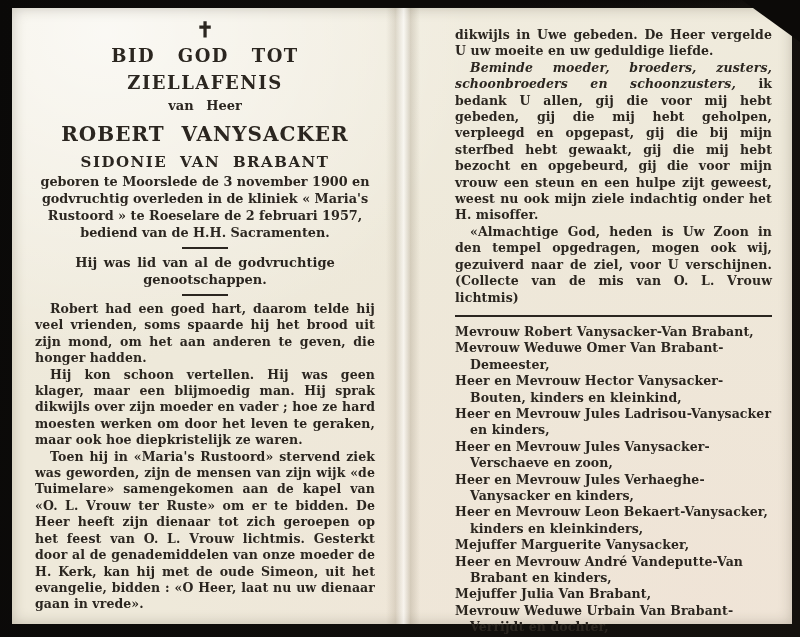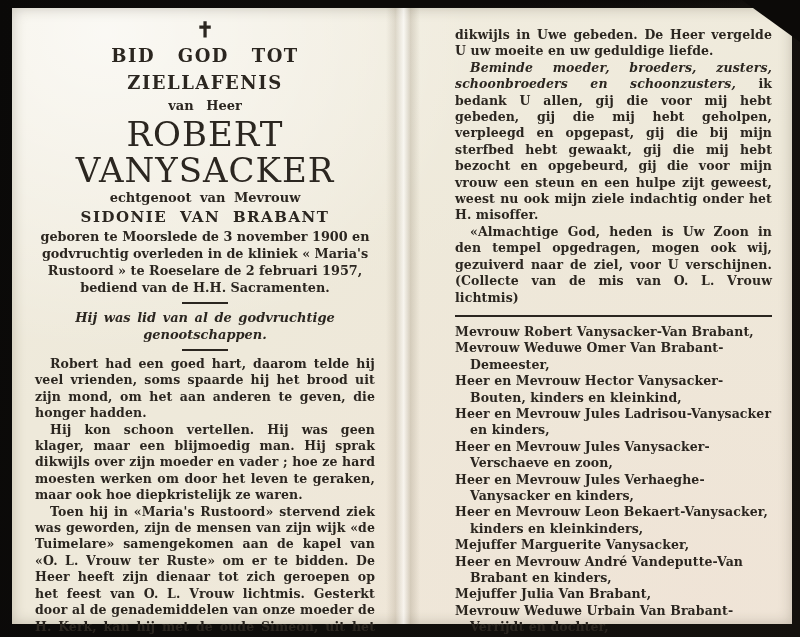--- a/index.html
+++ b/index.html
@@ -37,26 +37,26 @@
   .pages{display:flex;height:100%;position:relative;}
   .page{box-sizing:border-box;width:50%;}
   .page-left{padding:10px 27px 0 23px;}
   .page-right{padding:19px 20px 0 53px;}
 
   
   .hdr{text-align:center;}
   .cross{font-size:21px;font-weight:700;line-height:24px;}
   .h-title{font-size:18px;font-weight:700;letter-spacing:1.5px;word-spacing:15px;line-height:27px;}
   .h-van{font-size:13px;font-weight:700;word-spacing:8px;line-height:20px;}
-  .h-name{font-size:34px;font-weight:400;letter-spacing:1px;word-spacing:9px;line-height:36px;}
+  .h-name{font-size:20px;font-weight:700;letter-spacing:1px;word-spacing:9px;line-height:36px;}
   .h-echt{font-size:13px;font-weight:700;word-spacing:4px;line-height:19px;}
   .h-spouse{font-size:15px;font-weight:700;letter-spacing:1.5px;word-spacing:6px;line-height:21px;}
   .h-vitals{font-size:12.8px;font-weight:700;line-height:17px;text-align:center;margin-top:0;}
   .rule{width:46px;border-top:2.5px solid #2b2620;margin:6px auto 5px auto;}
-  .membership{font-size:13px;font-weight:700;font-style:italic;text-align:center;line-height:17px;word-spacing:2px;}
+  .membership{font-size:13px;font-weight:700;text-align:center;line-height:17px;word-spacing:2px;}
 
   
   .bodytxt{margin-top:4px;}
   .para{margin:0;font-size:12.5px;font-weight:700;line-height:16.4px;text-align:justify;text-indent:15px;letter-spacing:0.1px;}
   .para.noindent{text-indent:0;}
   .lead-italic{font-style:italic;}
 
   
   .long-rule{border-top:2px solid #2b2620;margin:9px 0 7px 0;width:100%;}
   .mourners{margin:0;padding:0;list-style:none;}
@@ -69,21 +69,20 @@
 
 <div class="paper">
   <div class="pages">
 
     <div class="page page-left">
       <div class="hdr">
         <div class="cross">✝</div>
         <div class="h-title">BID  GOD  TOT  ZIELLAFENIS</div>
         <div class="h-van">van Heer</div>
         <div class="h-name">ROBERT  VANYSACKER</div>
-        <div class="h-echt">echtgenoot van Mevrouw</div>
         <div class="h-spouse">SIDONIE  VAN  BRABANT</div>
         <div class="h-vitals">geboren te Moorslede de 3 november 1900 en godvruchtig overleden in de kliniek « Maria's Rustoord » te Roeselare de 2 februari 1957, bediend van de H.H. Sacramenten.</div>
         <div class="rule"></div>
         <div class="membership">Hij was lid van al de godvruchtige genootschappen.</div>
         <div class="rule"></div>
       </div>
 
       <div class="bodytxt">
         <p class="para">Robert had een goed hart, daarom telde hij veel vrienden, soms spaarde hij het brood uit zijn mond, om het aan anderen te geven, die honger hadden.</p>
         <p class="para">Hij kon schoon vertellen. Hij was geen klager, maar een blijmoedig man. Hij sprak dikwijls over zijn moeder en vader ; hoe ze hard moesten werken om door het leven te geraken, maar ook hoe diepkristelijk ze waren.</p>

